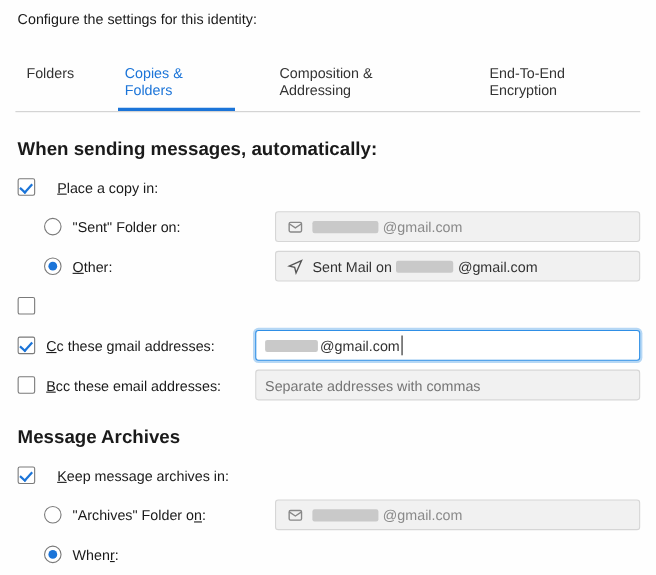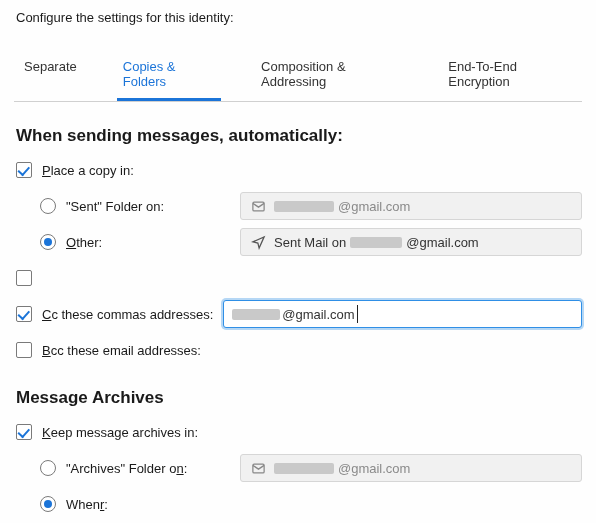--- a/index.html
+++ b/index.html
@@ -39,21 +39,21 @@
     box-shadow: inset 0 -3px 0 var(--accent);
   }
   h3.section {
     font-size: 17px;
     font-weight: 600;
     margin: 24px 0 10px 2px;
   }
   .row {
     display: flex;
     align-items: center;
-    gap: 10px;
+    gap: 20px;
     margin: 8px 0;
     min-height: 28px;
   }
   .indent1 { padding-left: 2px; }
   .indent2 { padding-left: 26px; }
   .label-cell { min-width: 190px; display:flex; align-items:center; gap:10px; }
   .label-cell.wide { min-width: 196px; }
   
   .checkbox {
     width: 16px; height: 16px; border:1px solid #7a7a7a; border-radius:2px;
@@ -107,21 +107,21 @@
     content:""; position:absolute; left:0; top:-9px; width:1px; height:18px; background:#222;
   }
   .field .txt { display:inline-flex; align-items:center; gap:4px; }
 </style>
 </head>
 <body>
 
 <div class="header-text">Configure the settings for this identity:</div>
 
 <div class="tabs">
-  <div class="tab">Separate</div>
+  <div class="tab">Folders</div>
   <div class="tab active">Copies &amp; Folders</div>
   <div class="tab">Composition &amp; Addressing</div>
   <div class="tab">End-To-End Encryption</div>
 </div>
 
 <h3 class="section">When sending messages, automatically:</h3>
 
 <div class="row indent1">
   <span class="checkbox checked"></span>
   <span>
@@ -166,37 +166,38 @@
 </div>
 
 <div class="row indent1">
   <span class="checkbox"></span>
 </div>
 
 <div class="row indent1">
   <div class="label-cell wide">
     <span class="checkbox checked"></span>
     <span>
-      <span class="mnemonic">C</span><span>c these commas addresses:</span>
+      <span class="mnemonic">C</span><span>c these gmail addresses:</span>
     </span>
   </div>
   <div class="text-input focused" style="display:flex;align-items:center;gap:2px;">
     <span class="redact w48"></span>
       <span>@gmail.com</span>
       <span class="caret"></span>
   </div>
 </div>
 
 <div class="row indent1">
   <div class="label-cell wide">
     <span class="checkbox"></span>
     <span>
       <span class="mnemonic">B</span><span>cc these email addresses:</span>
     </span>
   </div>
+  <input class="text-input disabled" disabled="" placeholder="Separate addresses with commas" style="">
 </div>
 
 <h3 class="section">Message Archives</h3>
 
 <div class="row indent1">
   <span class="checkbox checked"></span>
   <span>
     <span class="mnemonic">K</span><span>eep message archives in:</span>
   </span>
 </div>

